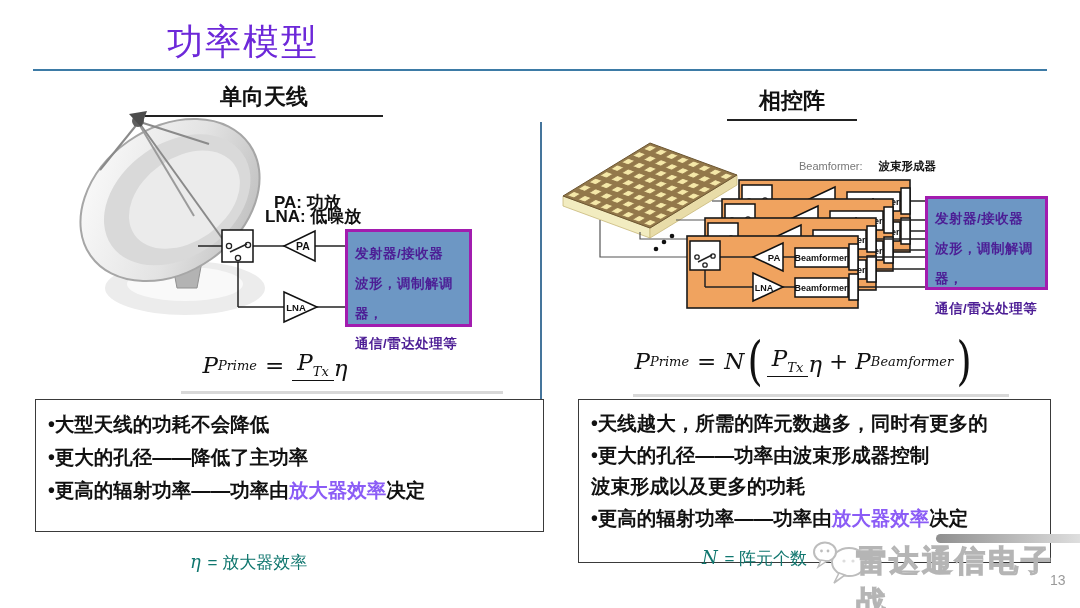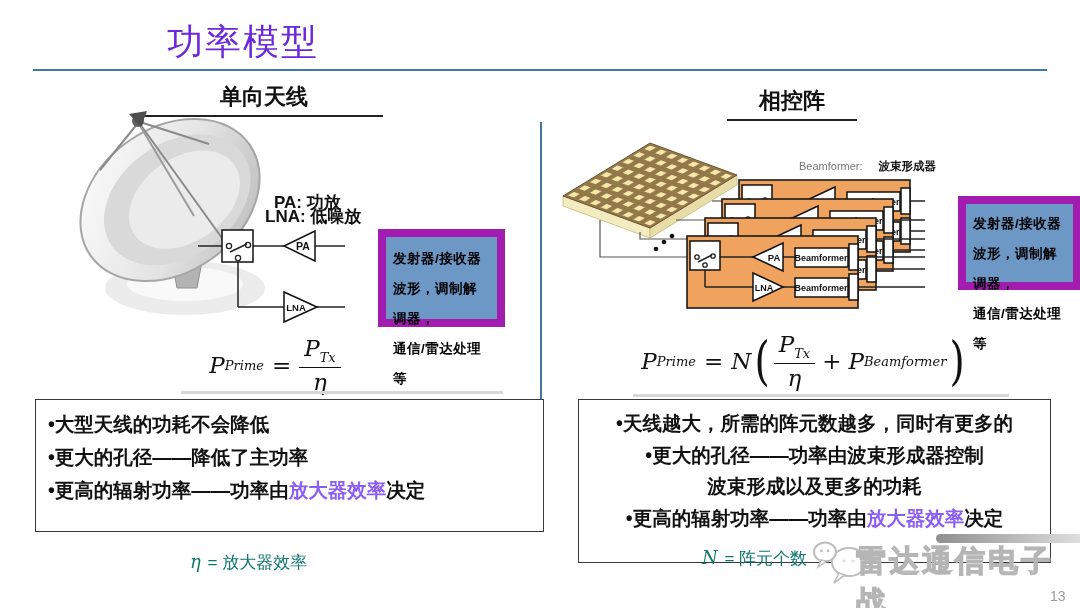--- a/index.html
+++ b/index.html
@@ -20,60 +20,60 @@
   svg { overflow:visible; font-family:"Liberation Sans", sans-serif; }
   .wire { stroke:#222; stroke-width:1.5; fill:none; }
   .wire-thin { stroke:#555; stroke-width:1.2; fill:none; }
   .wbox { fill:#ffffff; stroke:#111; stroke-width:1.5; }
   .node { fill:#fff; stroke:#222; stroke-width:1.3; }
   .card { fill:#f0a35f; stroke:#1a1a1a; stroke-width:1.6; }
   .amp-label { text-anchor:middle; font-size:9.5px; font-weight:bold; fill:#111; }
   .bf-label  { text-anchor:middle; font-size:9px;  font-weight:bold; fill:#111; }
   .amp-label-lg { text-anchor:middle; font-size:10.5px; font-weight:bold; fill:#111; }
 
-  .bluebox { background:#6d97c4; border:8px solid #a21caf; font-weight:bold; color:#000000;margin-left:33px; }
+  .bluebox { background:#6d97c4; border:3px solid #a21caf; font-weight:bold; color:#4c1d95; }
   .bluebox-left  { left:345px; top:229px; width:127px; height:98px; padding:7px 7px; font-size:13.5px; line-height:30px; letter-spacing:0.5px; }
   .bluebox-right { left:925px; top:196px; width:123px; height:94px; padding:5px 7px; font-size:13.5px; line-height:30px; letter-spacing:0.5px; }
 
   .legend-sm { font-size:17px; font-weight:bold; color:#111; }
   .bf-legend { left:799px; top:159px; font-size:11px; }
   .bf-legend .en { color:#777; font-weight:normal; }
   .bf-legend .zh { color:#111; font-weight:bold; margin-left:16px; font-size:11.5px; }
 
   .formula { display:flex; align-items:center; justify-content:center;
              font-family:"DejaVu Serif", serif; font-style:italic; color:#111; }
   .formula-left  { left:175px; top:336px; width:200px; height:58px; font-size:23px; }
   .formula-right { left:645px; top:330px; width:320px; height:62px; font-size:23px; }
   .formula sub { font-size:13px; font-style:italic; }
   .feq { margin:0 8px; font-style:normal; }
-  .frac { display:inline-flex; flex-direction:column; align-items:center; line-height:1.15; }
+  .frac { display:inline-flex; flex-direction:row; align-items:flex-end; line-height:1.15; }
   .frac .num { border-bottom:1.8px solid #111; padding:0 5px 1px; }
   .frac .den { padding-top:1px; }
   .paren { font-size:52px; font-style:normal; font-weight:400; transform:scaleX(0.75); line-height:0; margin:0 1px; }
   .fplus { margin:0 7px; font-style:normal; }
 
   .shadowline { background:#d8d8d8; }
 
   .bullets { background:#fff; border:1.6px solid #3a3a3a; padding:8px 12px;
              font-size:19.5px; font-weight:600; color:#111; }
   .bullets-left  { left:35px;  top:399px; width:509px; height:133px; line-height:33px; }
-  .bullets-right { left:578px; top:399px; width:473px; height:164px; line-height:31.5px;text-align:center; }
+  .bullets-right { left:578px; top:399px; width:473px; height:164px; line-height:31.5px; }
   .bullet-line { white-space:nowrap; }
   .red { color:#8b5cf6; }
 
   .note { font-size:17px; color:#0f766e; }
   .note .sym { font-family:"DejaVu Serif", serif; font-style:italic; font-size:18px; margin-right:2px; }
   .note-left  { left:190px; top:551px; }
   .note-right { left:702px; top:547px; }
 
   .wm-bar { left:936px; top:534px; width:144px; height:9px; border-radius:6px 0 0 6px;
             background:linear-gradient(to right,#8f8f8f,#dedede); }
   .wm-text { left:856px; top:541px; font-size:30px; font-weight:bold; letter-spacing:3px;
              color:#fdfdfd; -webkit-text-stroke:1.2px #b5b5b5; }
-  .page-num { left:1050px; top:588px; font-size:14px; color:#9a9a9a; }
+  .page-num { left:1050px; top:572px; font-size:14px; color:#9a9a9a; }
 </style>
 </head>
 <body>
 
 <div class="slide">
 
   <div class="abs title">功率模型</div>
   <div class="abs toprule"></div>
   <div class="abs divider"></div>
 

